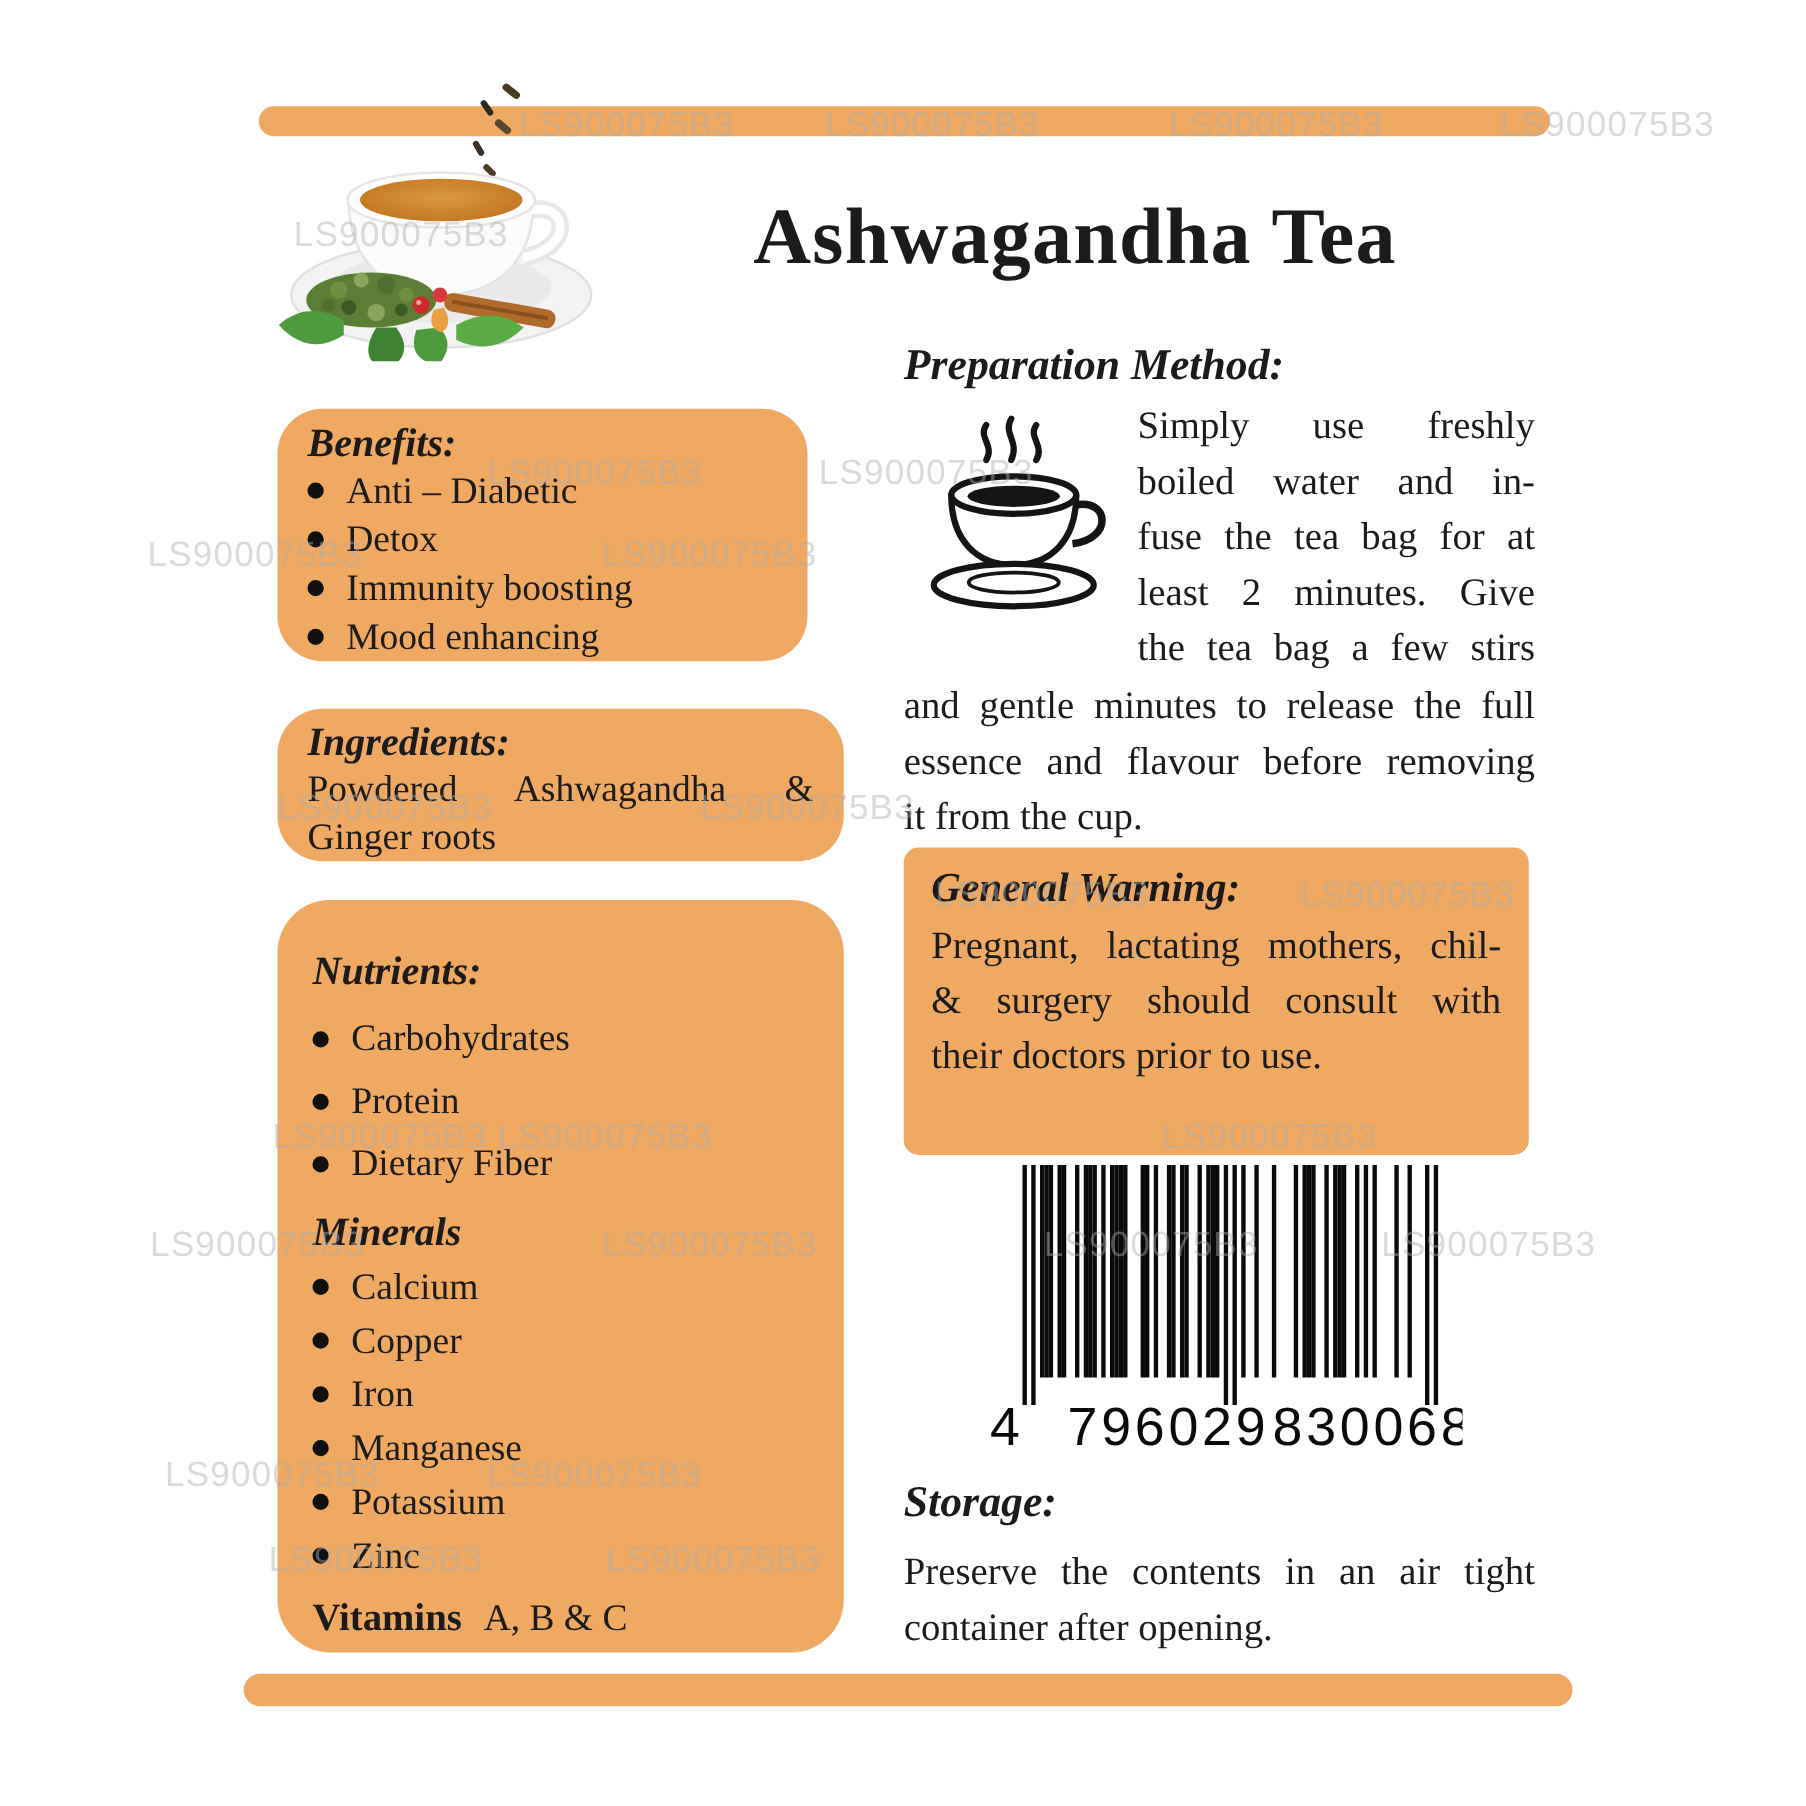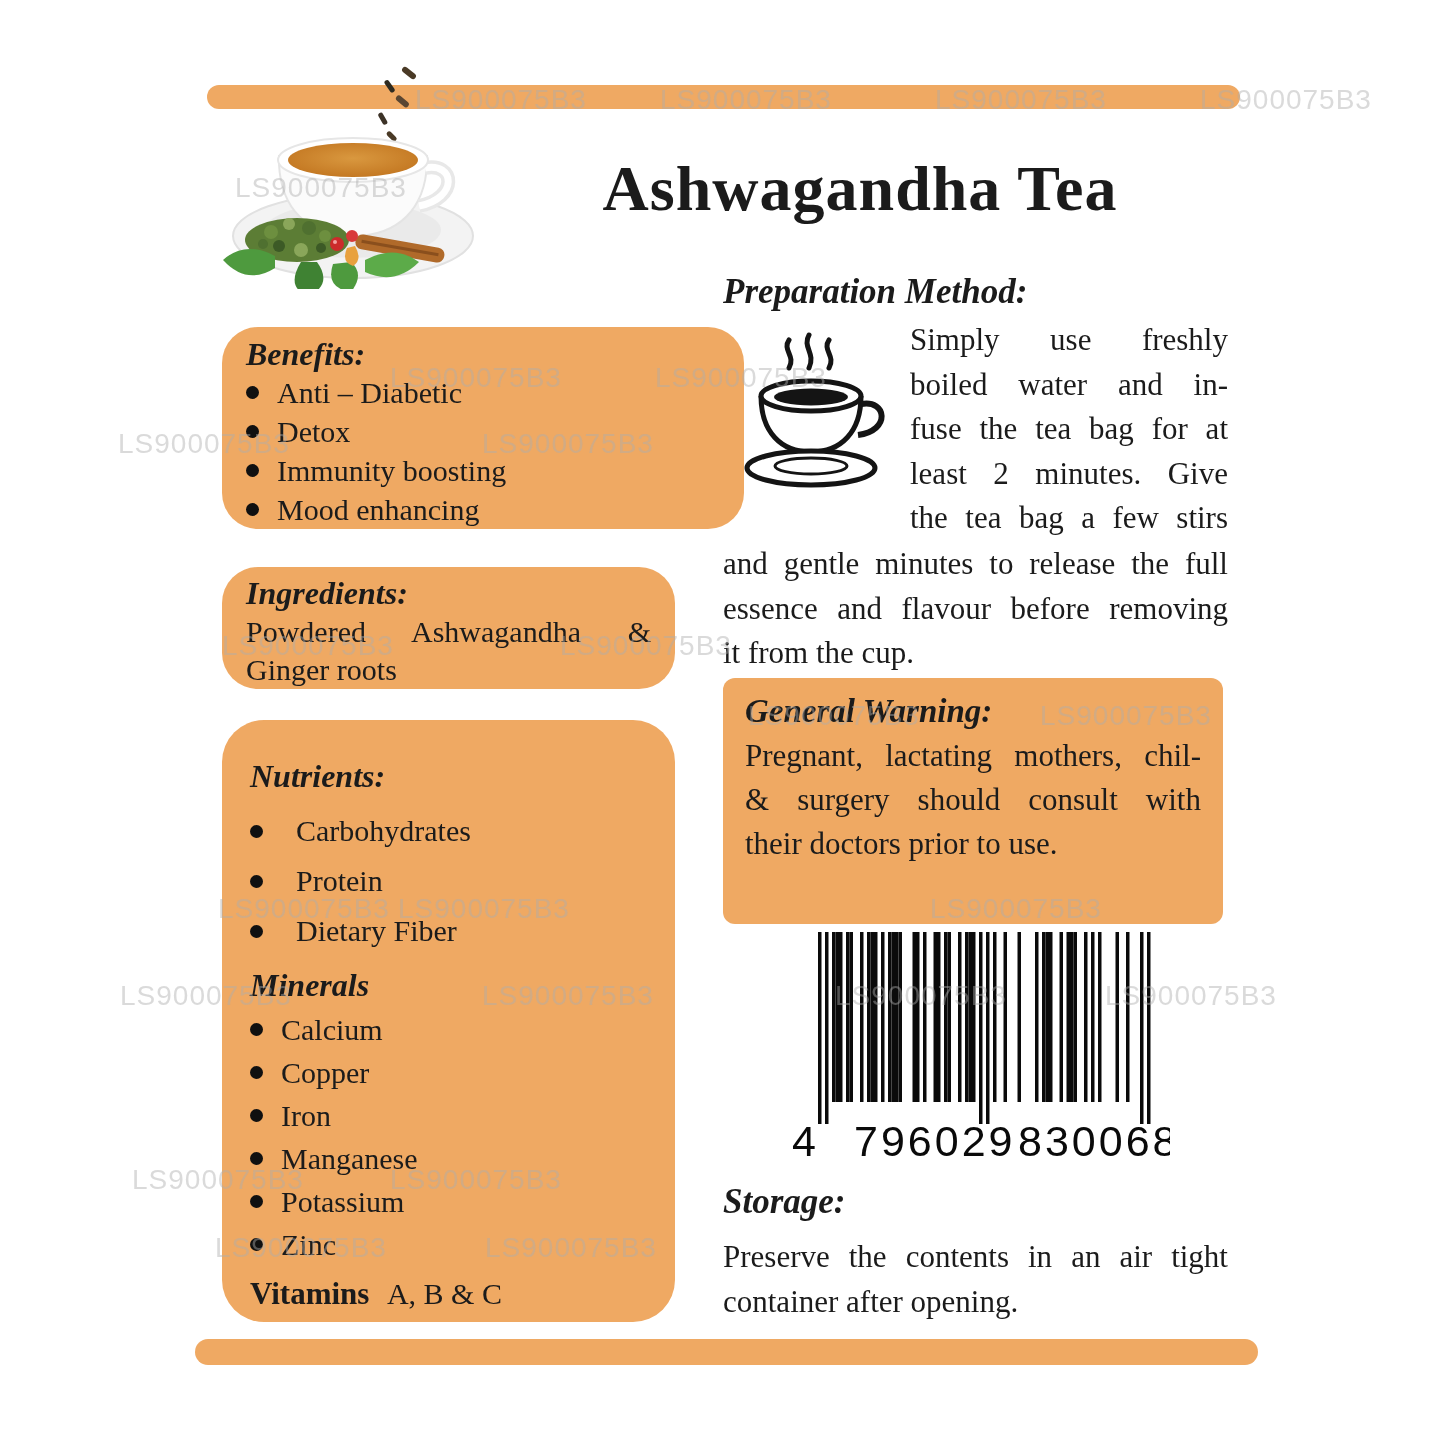--- a/index.html
+++ b/index.html
@@ -13,21 +13,21 @@
   .box-h{font-size:32px;font-weight:bold;font-style:italic;line-height:42px;}
   .b-row{display:flex;align-items:center;}
   .dot{width:13px;height:13px;border-radius:50%;background:#101010;flex:none;margin-right:18px;}
   .b-text{font-size:30px;white-space:nowrap;}
   .jlines > div{text-align:justify;text-align-last:justify;}
   .jlines.last-left > div:last-child{text-align-last:left;}
   .wm{position:absolute;z-index:6;font-family:"Liberation Sans","DejaVu Sans",sans-serif;
       font-size:28px;letter-spacing:1px;color:rgba(172,172,172,0.45);pointer-events:none;white-space:nowrap;}
   .content{z-index:2;}
   .benefits-items .b-row{line-height:39px;height:39px;text-align:right;}
-  .nut-items .b-row{height:50px;gap:15px;}
+  .nut-items .b-row{height:50px;}
   .min-items .b-row{height:43px;}
   .prep-text{font-size:31px;line-height:44.5px;}
   .warn-text{font-size:31px;line-height:44px;}
   .storage-text{font-size:31px;line-height:45px;}
   .ing-text{font-size:30px;line-height:38px;}
   .vit-row{margin-top:10px;font-size:30px;}
   .vit-label{font-weight:bold;font-size:31px;}
   .barcode-digits{font-family:"Liberation Sans","DejaVu Sans",sans-serif;}
 </style>
 </head>
@@ -83,21 +83,21 @@
     <g>
       <circle cx="132" cy="180" r="7" fill="#cc2b2b"></circle>
         <circle cx="147" cy="172" r="6" fill="#d83a3a"></circle>
       <circle cx="130" cy="178" r="2" fill="#f2a0a0"></circle>
       <path d="M150,182 q8,14 -2,20 q-12,-4 -6,-18 Z" fill="#e8a13e"></path>
     </g>
   </svg>
 
   <div class="abs content title" style="left:470px;top:152px;width:780px;">Ashwagandha Tea</div>
 
-  <div class="abs content box" style="left: 222px; top: 327px; width: 522px; height: 202px; padding: 8px 24px 0px; background: rgb(239, 169, 99);">
+  <div class="abs content box" style="left: 222px; top: 327px; width: 424px; height: 202px; padding: 8px 24px 0px; background: rgb(239, 169, 99);">
     <div class="box-h" style="line-height:38px;">Benefits:</div>
     <div class="benefits-items">
         <div class="b-row">
           <span class="dot"></span>
           <span class="b-text">Anti – Diabetic</span>
         </div>
         <div class="b-row">
           <span class="dot"></span>
           <span class="b-text">Detox</span>
         </div>

